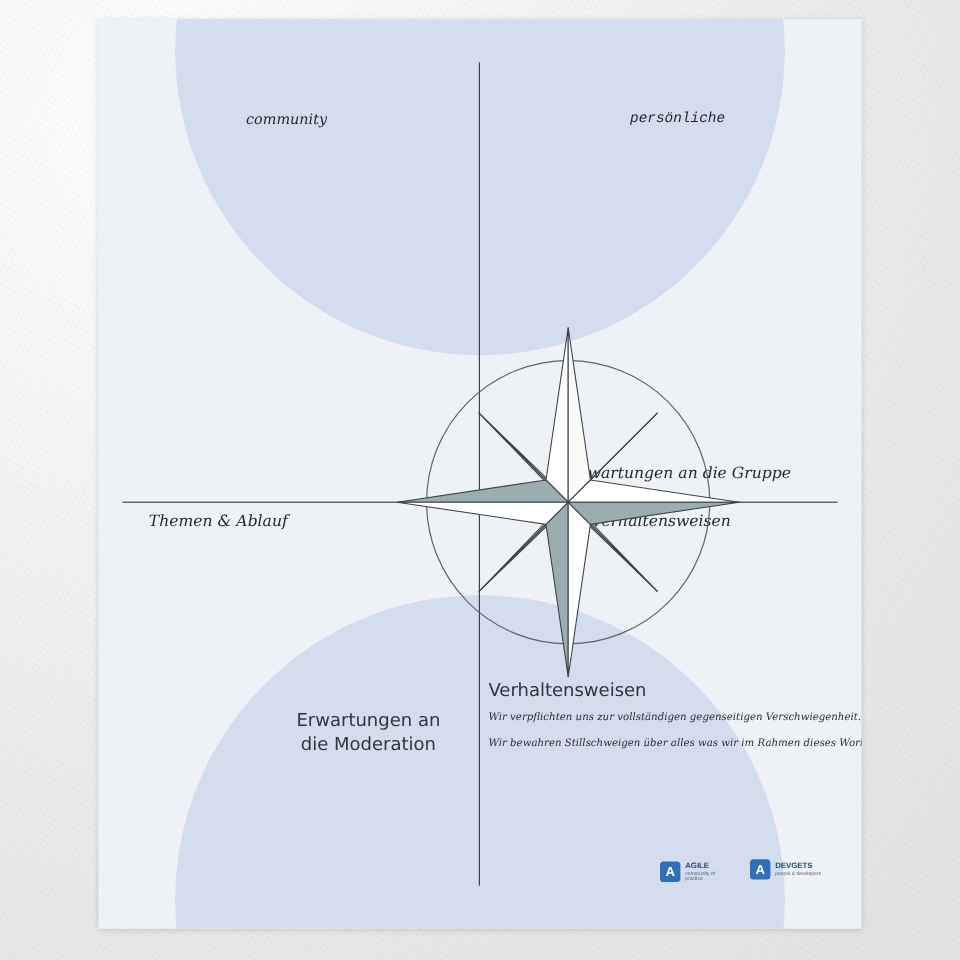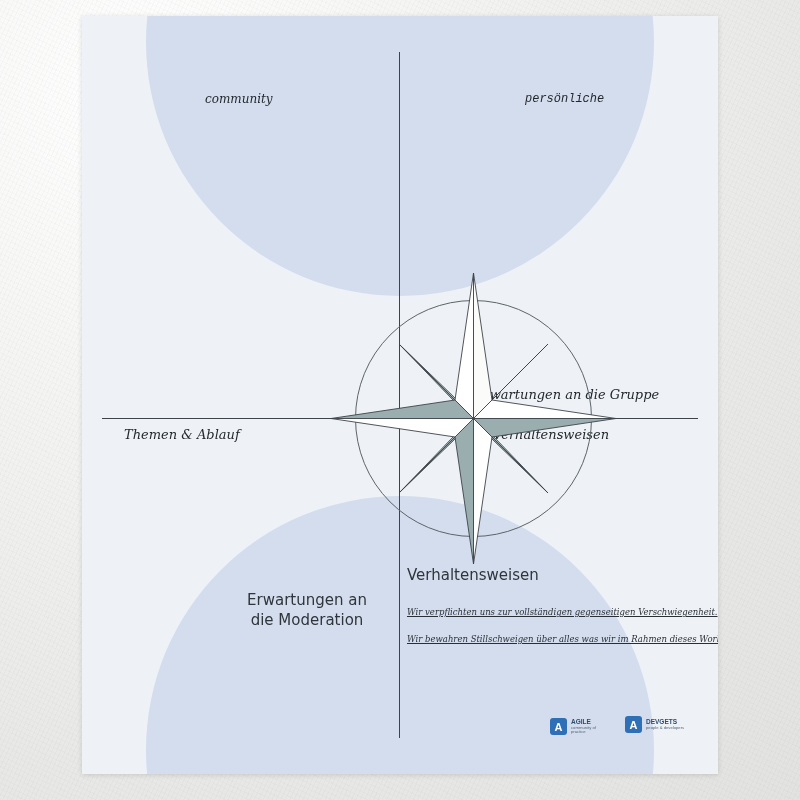--- a/index.html
+++ b/index.html
@@ -58,21 +58,21 @@
   #lbl-verhalten{left:411px;top:411px;font-size:13px;font-style:italic;font-family:"DejaVu Serif",serif;}
 
   #lbl-moderation{
     left:140px;top:550px;width:170px;text-align:center;
     font-size:15px;color:#2f353b;line-height:1.35;margin-top:24px;
   }
   #lbl-verschwiegenheit{left:325px;top:550px;font-size:15px;color:#2f353b;}
 
   #vs-text{left:325px;top:576px;width:205px;font-size:8.5px;line-height:1.55;
     font-family:"DejaVu Serif",serif;font-style:italic;color:#2a2f35;}
-  #vs-text p{margin:14px 0 9px 0;text-decoration:underline;}
+  #vs-text p{margin:0 0 9px 0;}
 
   
   #compass{position:absolute;left:244px;top:255px;width:295px;height:295px;}
 
   
   .logo{position:absolute;display:flex;align-items:center;gap:4px;}
   #logo-left{left:468px;top:702px;}
   #logo-right{left:543px;top:700px;}
   .logo-mark{
     width:17px;height:17px;border-radius:3px;background:#2e6fb5;

